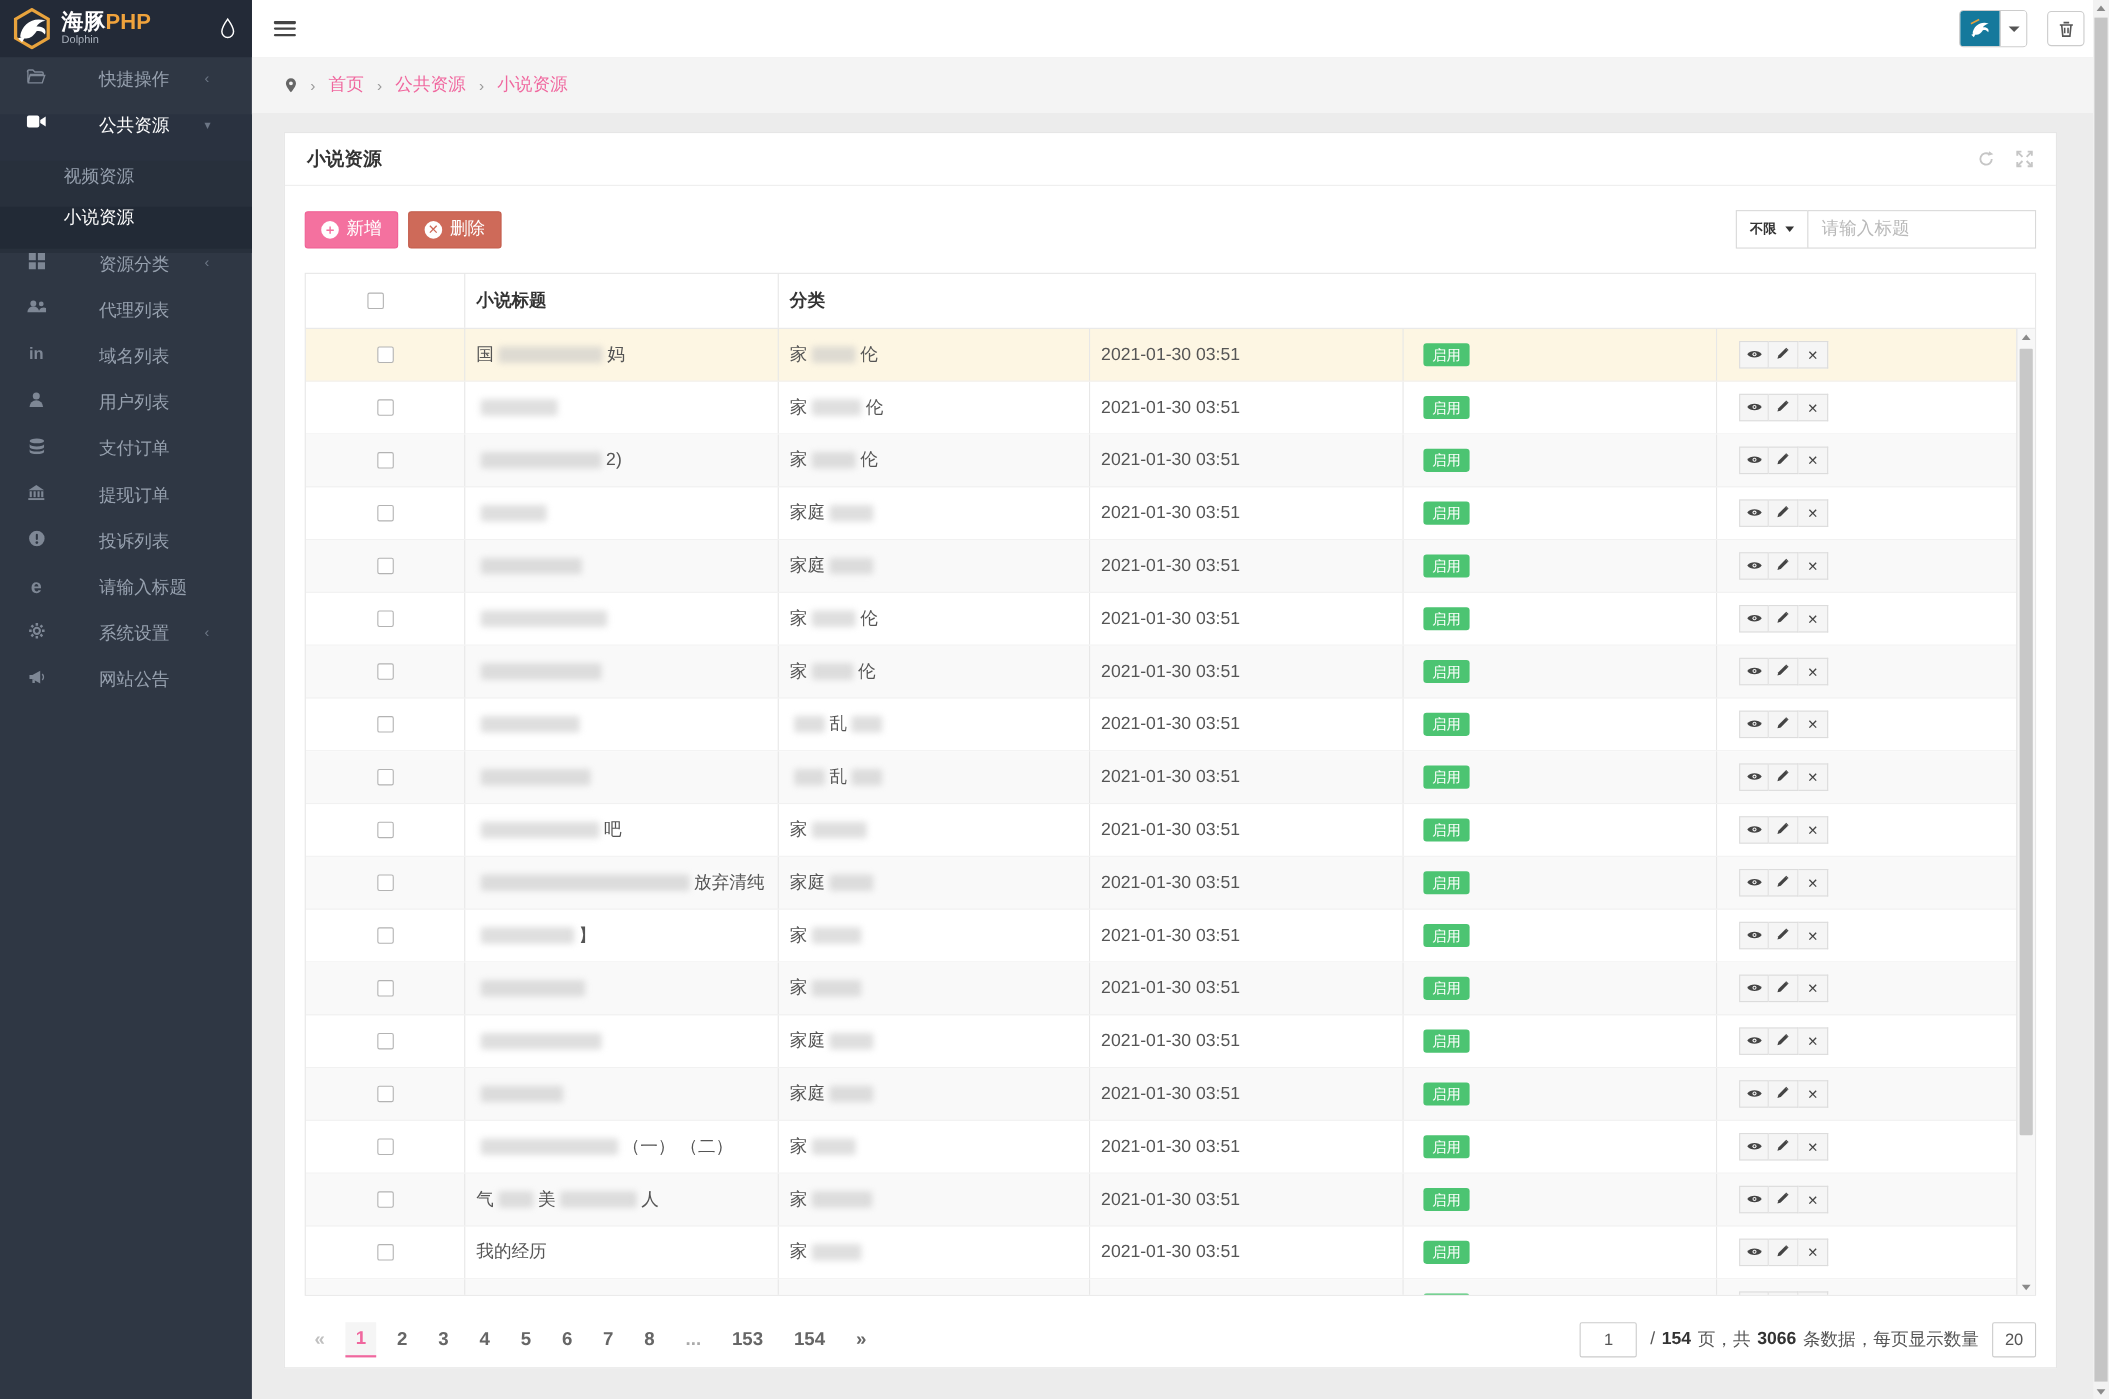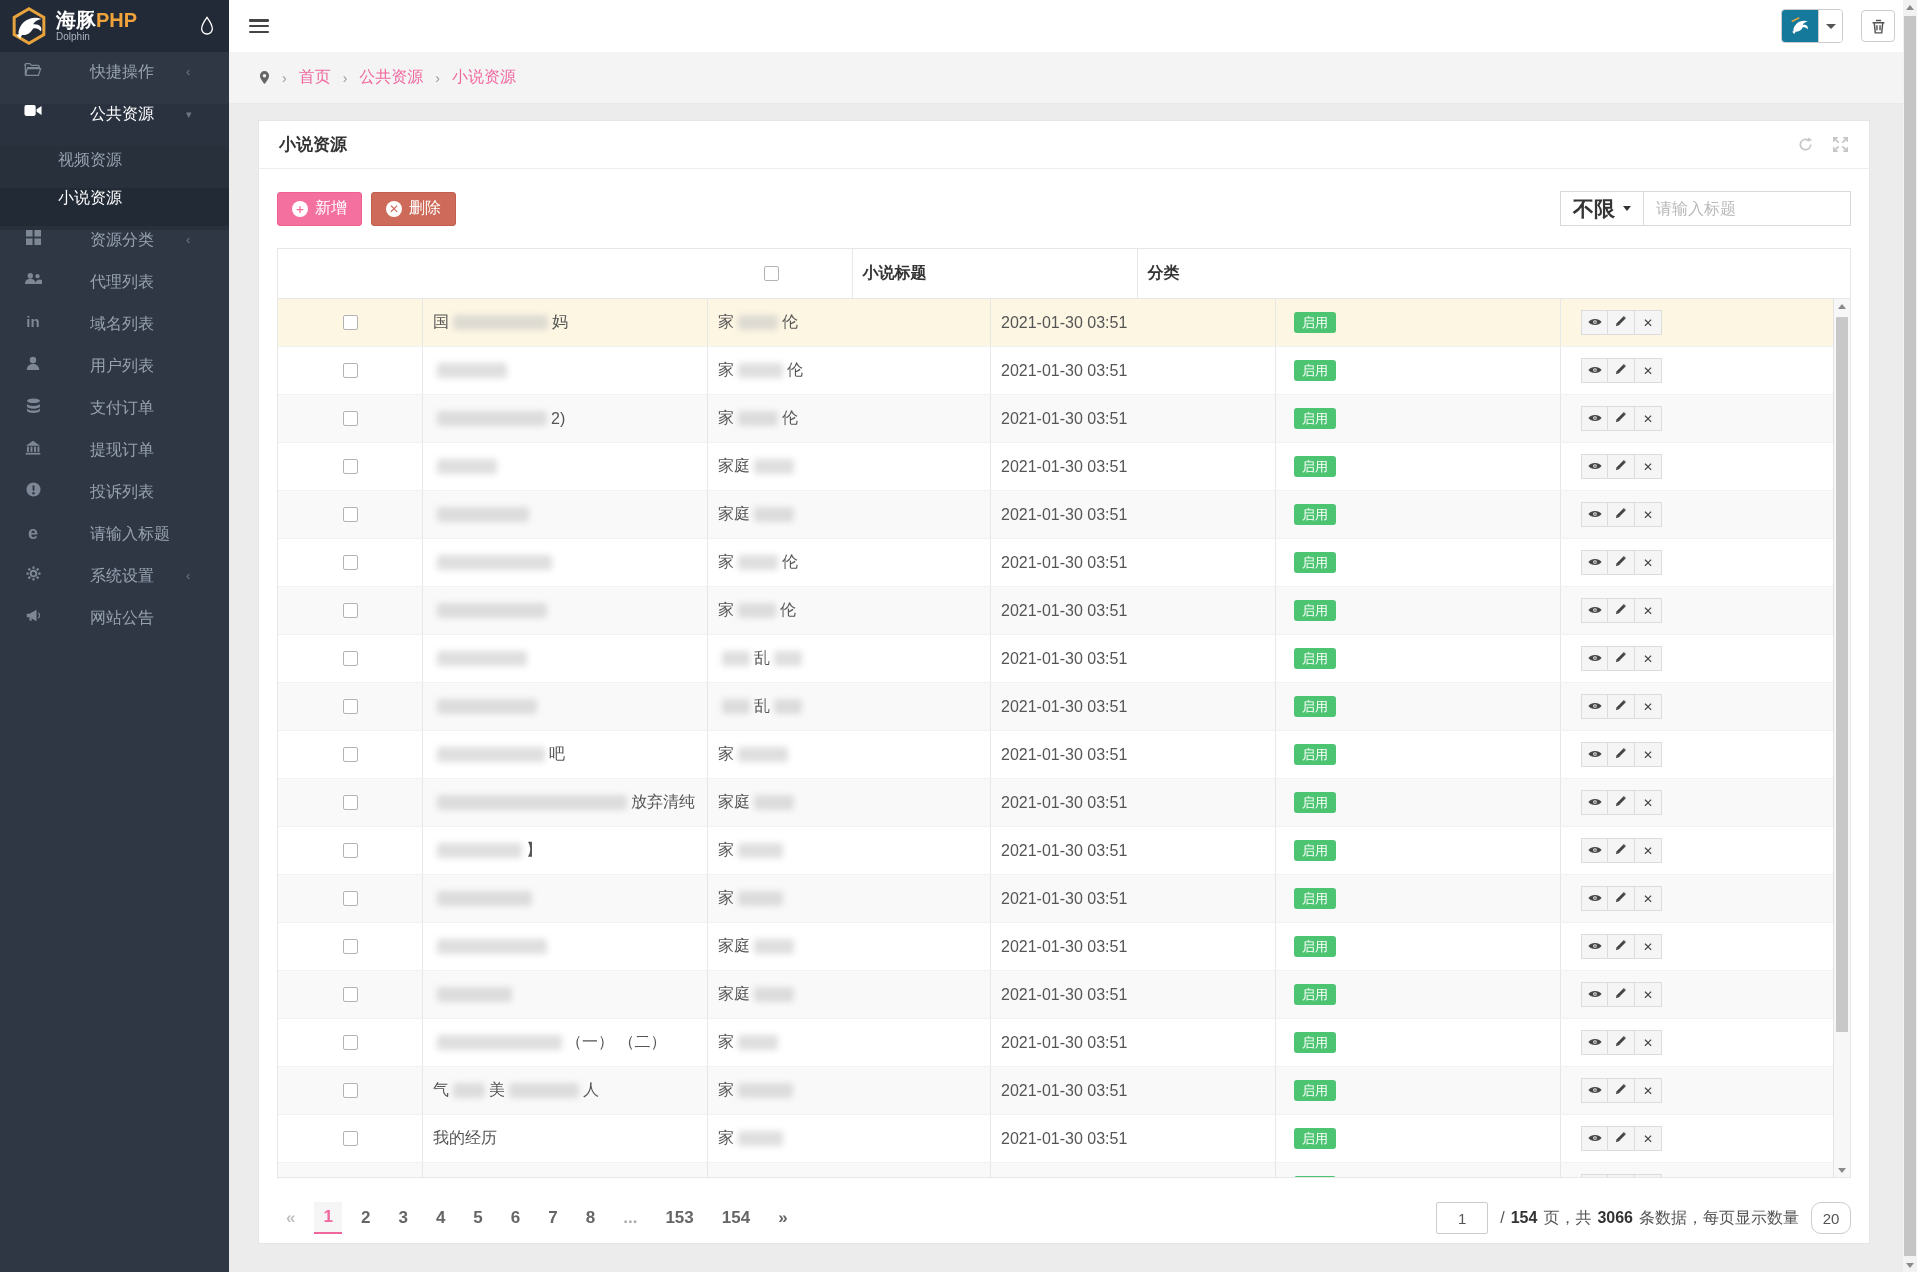--- a/index.html
+++ b/index.html
@@ -53,29 +53,29 @@
   .card-toolbar { display:flex; align-items:center; padding:22px 18px 12px; }
   .btn { display:inline-flex; align-items:center; gap:7px; height:34px; padding:0 14px; border-radius:3px;
          color:#fff; font-size:16px; cursor:pointer; border:1px solid transparent; }
   .btn-add { background:#f4719f; border-color:#ef5f94; margin-right:9px; }
   .btn-del { background:#ce6a59; border-color:#c35d4c; }
   .btn-glyph { width:16px; height:16px; border-radius:50%; background:#fff; display:inline-flex; align-items:center; justify-content:center;
                font-size:12px; font-weight:bold; line-height:1; }
   .btn-add .btn-glyph { color:#f4719f; }
   .btn-del .btn-glyph { color:#ce6a59; }
   .toolbar-right { margin-left:auto; display:flex; }
-  .btn-filter { height:35px; padding:0 12px; background:#fff; border:1px solid #d9d9d9; color:#333; font-weight:bold; font-size:21px;
+  .btn-filter { height:35px; padding:0 12px; background:#fff; border:1px solid #d9d9d9; color:#333; font-weight:bold; font-size:12px;
                 display:inline-flex; align-items:center; gap:8px; cursor:pointer; }
   .btn-filter .caret-down { border-top-color:#333; border-left-width:4px; border-right-width:4px; }
   .search-input { height:35px; width:208px; border:1px solid #d9d9d9; margin-left:-1px; padding:0 12px; font-size:16px; color:#555; outline:none; }
   .search-input::placeholder { color:#b9b9b9; }
 
   
   .table-wrap { margin:10px 18px 0; border:1px solid #e7e7e7; position:relative; }
-  .trow { display:flex;justify-content:center; }
+  .trow { display:flex; }
   .tcell { border-right:1px solid #e7e7e7; padding:0 10px; display:flex; align-items:center; overflow:hidden; white-space:nowrap; }
   .tcell:last-child { border-right:none; }
   .col-check { width:145px; justify-content:center; }
   .col-title { width:285px; }
   .col-cat { width:283px; }
   .col-date { width:285px; }
   .col-status { width:285px; padding-left:18px; }
   .col-op { flex:1; padding-left:20px; }
   .thead { height:50px; border-bottom:1px solid #e7e7e7; }
   .thead .tcell { font-weight:bold; color:#333; font-size:16px; }
@@ -104,21 +104,21 @@
   
   .card-footer { display:flex; align-items:center; padding:24px 18px 0; }
   .pagination { display:flex; align-items:center; }
   .page-item { padding:5px 9px; margin-right:10px; font-size:17px; font-weight:bold; color:#666; cursor:pointer; }
   .page-item.active { color:#f0679e; background:#f5f5f5; border-bottom:2px solid #f0679e; cursor:default; }
   .page-item.disabled { color:#c0c0c0; cursor:default; }
   .page-item.ellipsis { color:#aaa; cursor:default; }
   .footer-right { margin-left:auto; display:flex; align-items:center; gap:6px; color:#555; font-size:16px; }
   .footer-right b { color:#333; }
   .mini-input { height:32px; border:1px solid #ccc; border-radius:2px; text-align:center; font-size:15px; color:#555; outline:none; }
-  .in-page { width:52px; margin-right:6px; } .in-size { width:40px; margin-left:6px;border-radius:10px; }
+  .in-page { width:52px; margin-right:6px; } .in-size { width:40px; margin-left:6px; }
 
   
   .page-scroll { position:absolute; right:0; top:0; bottom:0; width:14px; background:#f2f2f2; z-index:9; }
   .page-scroll .arr { position:absolute; left:0; right:0; height:14px; display:flex; align-items:center; justify-content:center; }
   .page-scroll .arr.up { top:0; } .page-scroll .arr.down { bottom:0; }
   .ps-thumb { position:absolute; left:1px; right:1px; top:16px; bottom:16px; background:#c5c5c5; }
 </style>
 </head>
 <body>
 

